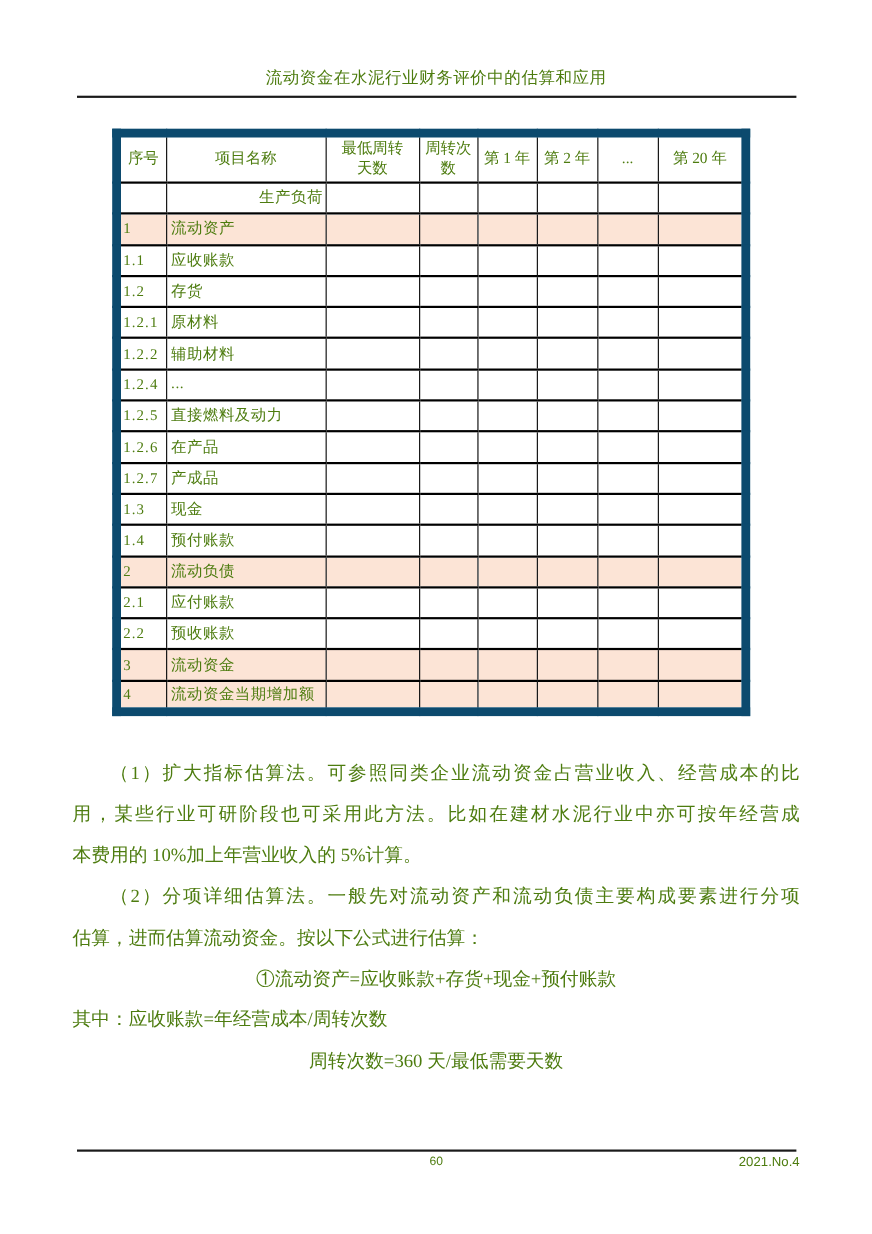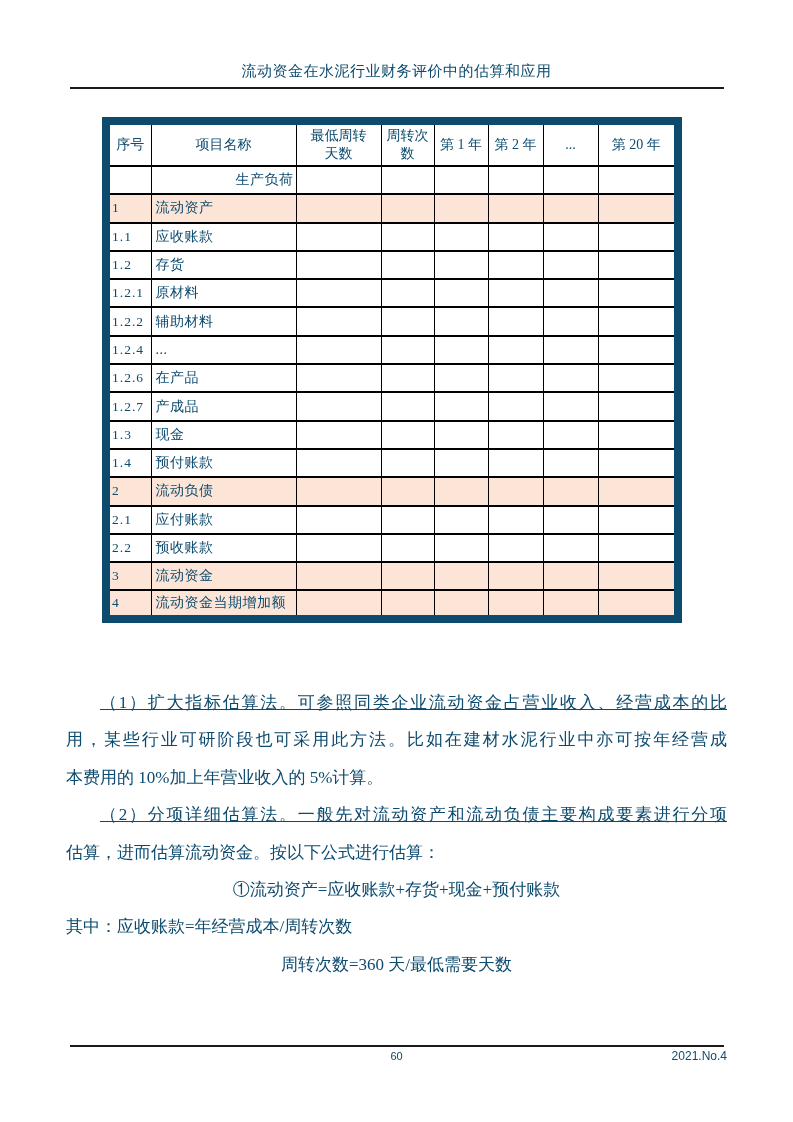--- a/index.html
+++ b/index.html
@@ -1,38 +1,38 @@
 <!DOCTYPE html>
 <html><head>
 <meta charset="utf-8">
 <style>
   html,body{margin:0;padding:0;background:#ffffff;}
   .page{position:relative;width:793px;height:1122px;background:#ffffff;overflow:hidden;
-        font-family:"Liberation Serif","DejaVu Serif",serif;color:#0c4a6e;}
+        font-family:"Liberation Serif","DejaVu Serif",serif;color:#4d7c0f;}
   
   .doc-title{position:absolute;top:59px;left:0;width:793px;text-align:center;
              font-size:15px;line-height:24px;letter-spacing:0.5px;}
   .header-rule{position:absolute;top:87px;left:70px;width:654px;height:2px;background:#1a1a1a;}
   
   .est-table{position:absolute;top:117px;left:102px;width:572px;border-collapse:collapse;
              table-layout:fixed;border:8px solid #0c4a6e;}
   .est-table th,.est-table td{border-left:1px solid #000;border-right:1px solid #000;
              border-top:2px solid #000;border-bottom:2px solid #000;
              font-size:14px;font-weight:normal;padding:0 2px;overflow:hidden;vertical-align:middle;}
   .est-table thead tr{height:45px;}
   .est-table tbody tr{height:28.3px;}
   .est-table th{text-align:center;white-space:pre-line;line-height:1.3;}
   .est-table td.num{text-align:left;padding-left:2px;font-size:13.5px;letter-spacing:1px;}
   .est-table td.name{text-align:left;padding-left:4px;letter-spacing:0.5px;}
   .est-table td.name.center{text-align:right;}
   
   .text-block{position:absolute;top:684px;left:66px;width:661px;font-size:17px;}
   .tline{height:37.4px;line-height:37.4px;text-align:justify;text-align-last:justify;
          box-sizing:border-box;}
-  .tline.indent{padding-left:34px;text-decoration:underline;}
+  .tline.indent{padding-left:34px;}
   .tline.endline{text-align-last:left;}
   .tline.center{text-align:center;text-align-last:center;}
   
   .footer-rule{position:absolute;top:1045px;left:70px;width:654px;height:2px;background:#1a1a1a;}
   .footer-page{position:absolute;top:1050px;left:0;width:793px;text-align:center;
                font-size:11px;font-family:"Liberation Sans","DejaVu Sans",sans-serif;}
   .footer-issue{position:absolute;top:1049px;left:66px;width:661px;text-align:right;
                font-size:12px;font-family:"Liberation Sans","DejaVu Sans",sans-serif;}
 </style>
 </head>
@@ -133,20 +133,30 @@
           <td class="num">1.2.4</td>
           <td class="name">...</td>
           <td></td>
           <td></td>
           <td></td>
           <td></td>
           <td></td>
           <td></td>
         </tr>
         <tr>
+          <td class="num">1.2.5</td>
+          <td class="name">直接燃料及动力</td>
+          <td></td>
+          <td></td>
+          <td></td>
+          <td></td>
+          <td></td>
+          <td></td>
+        </tr>
+        <tr>
           <td class="num">1.2.6</td>
           <td class="name">在产品</td>
           <td></td>
           <td></td>
           <td></td>
           <td></td>
           <td></td>
           <td></td>
         </tr>
         <tr>

